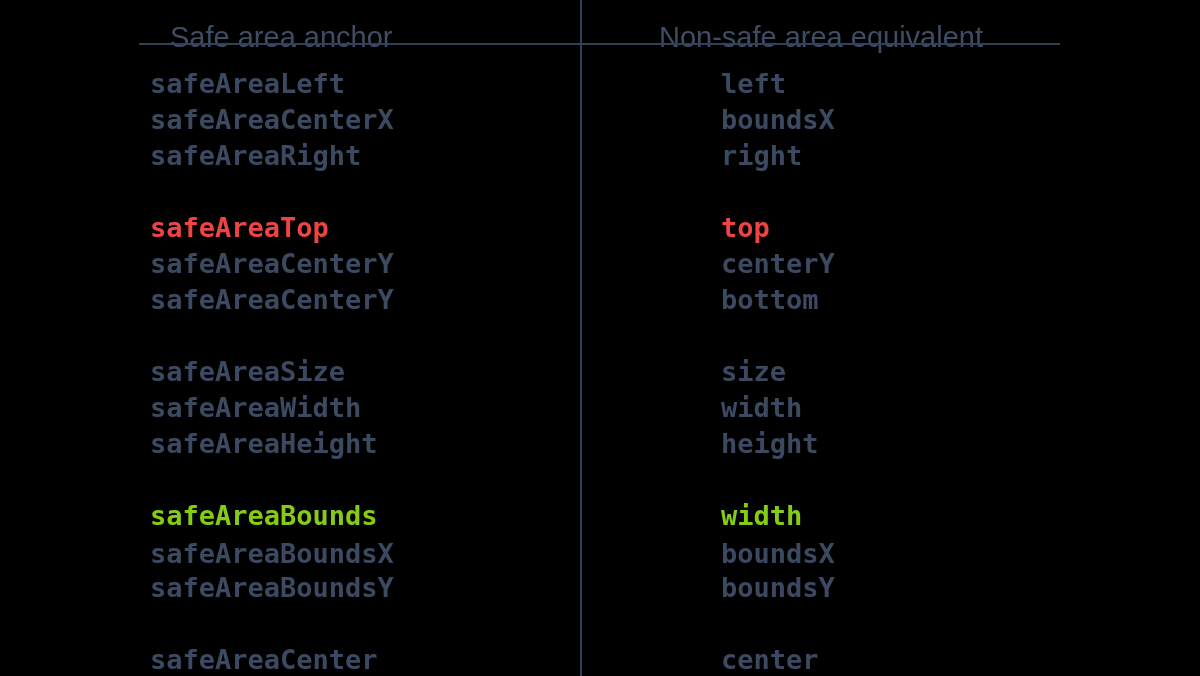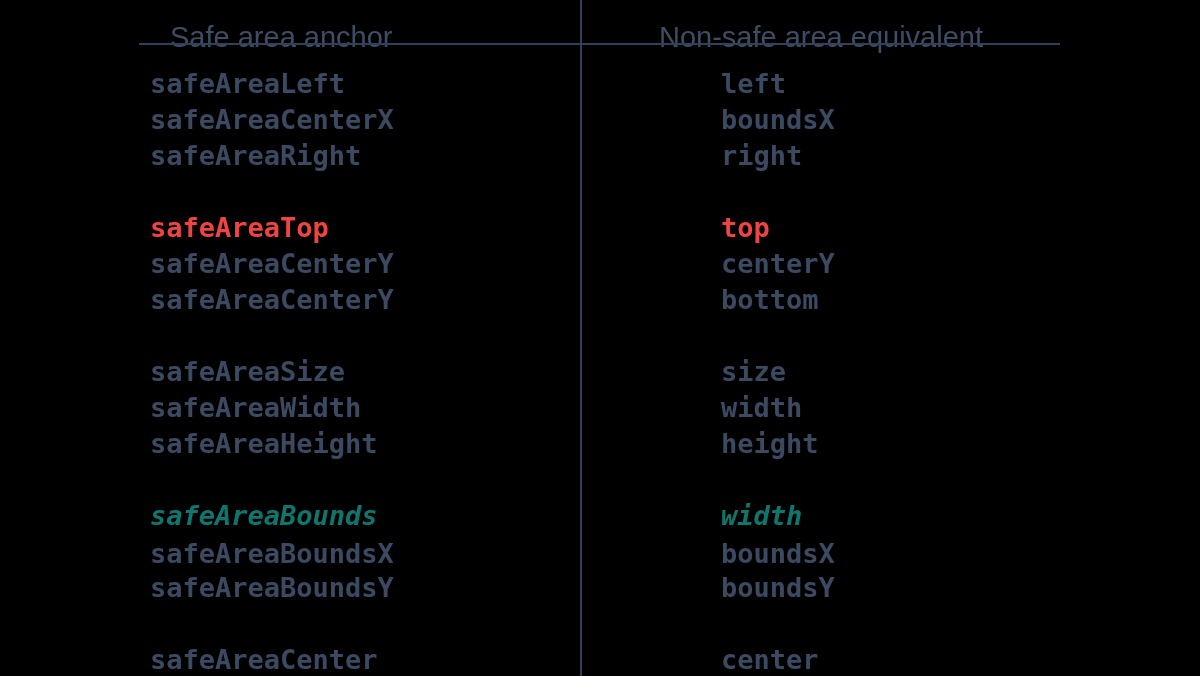--- a/index.html
+++ b/index.html
@@ -74,19 +74,19 @@
       <div class="row" style="color: rgb(59, 73, 97);"><div class="cell left">safeAreaRight</div><div class="cell right">right</div></div>
       <div class="gap"></div>
       <div class="row" style="color: #ef4444;"><div class="cell left">safeAreaTop</div><div class="cell right">top</div></div>
       <div class="row" style="color: rgb(59, 73, 97);"><div class="cell left">safeAreaCenterY</div><div class="cell right">centerY</div></div>
       <div class="row" style="color: rgb(59, 73, 97);"><div class="cell left">safeAreaCenterY</div><div class="cell right">bottom</div></div>
       <div class="gap"></div>
       <div class="row" style="color: rgb(59, 73, 97);"><div class="cell left">safeAreaSize</div><div class="cell right">size</div></div>
       <div class="row" style="color: rgb(59, 73, 97);"><div class="cell left">safeAreaWidth</div><div class="cell right">width</div></div>
       <div class="row" style="color: rgb(59, 73, 97);"><div class="cell left">safeAreaHeight</div><div class="cell right">height</div></div>
       <div class="gap"></div>
-      <div class="row" style="color: #0f766e; font-style: italic;"><div class="cell left">safeAreaBounds</div><div class="cell right">width</div></div>
+      <div class="row" style="color: #84cc16;"><div class="cell left">safeAreaBounds</div><div class="cell right">width</div></div>
       <div class="row" style="color: rgb(59, 73, 97); align-items: flex-end;"><div class="cell left">safeAreaBoundsX</div><div class="cell right">boundsX</div></div>
       <div class="row" style="color: rgb(59, 73, 97);"><div class="cell left">safeAreaBoundsY</div><div class="cell right">boundsY</div></div>
       <div class="gap"></div>
       <div class="row" style="color: rgb(59, 73, 97);"><div class="cell left">safeAreaCenter</div><div class="cell right">center</div></div>
     </div>
 </div>
 
 </body></html>

